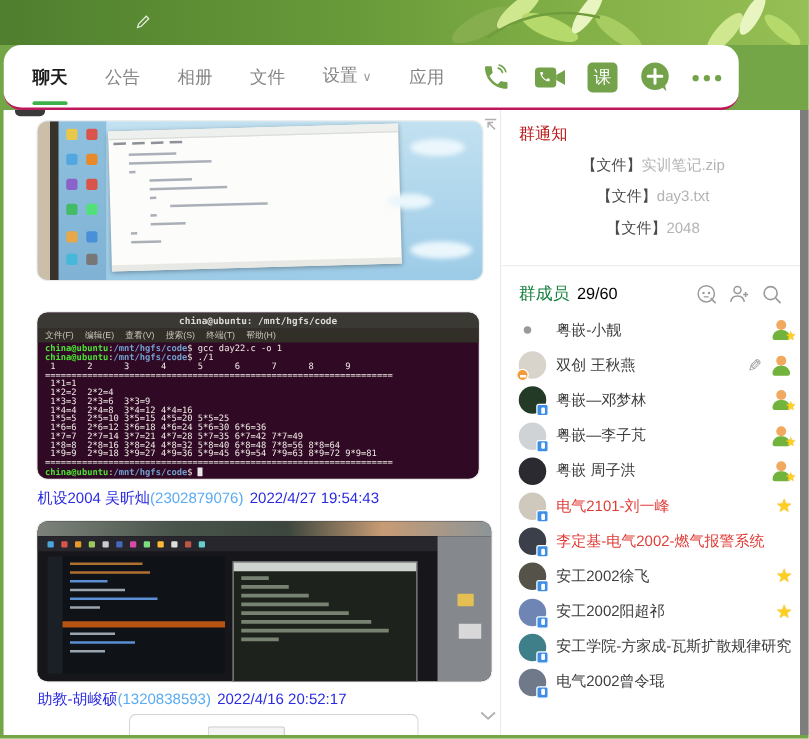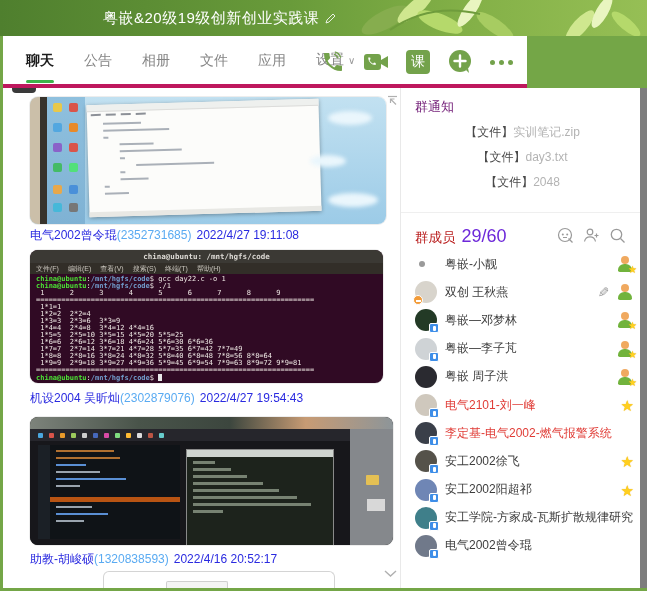--- a/index.html
+++ b/index.html
@@ -13,21 +13,21 @@
   .tb-title { position:absolute; top:9px; left:103px; color:#fff; font-size:15px; letter-spacing:0.5px; white-space:nowrap; z-index:2; }
   .tb-edit { display:inline-block; margin-left:6px; opacity:.85; vertical-align:-1px; }
   .tb-controls { position:absolute; top:0; right:8px; height:36px; display:flex; align-items:center; gap:17px; z-index:3; }
   .tb-report { color:#f2f7ea; font-size:13px; cursor:pointer; }
   .tb-btn { display:flex; align-items:center; justify-content:center; width:18px; height:18px; cursor:pointer; }
   .g-min { width:12px; height:0; border-top:2px solid #fff; }
   .g-max { width:11px; height:10px; border:2px solid #fff; }
   .g-close { color:#fff; font-size:15px; line-height:15px; }
 
   
-  .tabbar { position:absolute; top:36px; left:3px; width:524px; height:52px; background:#fff; border-bottom:4px solid #be185d; display:flex; align-items:center; }
+  .tabbar { position:absolute; top:36px; left:3px; width:588px; height:52px; background:#fff; border-bottom:2px solid #be185d; display:flex; align-items:center;border-radius:14px; }
   .tabs { display:flex; height:52px; align-items:center; padding-left:8px; }
   .tab { position:relative; padding:0 15px; font-size:14px; color:#858585; line-height:52px; cursor:pointer; white-space:nowrap; }
   .tab.active { color:#1c1c1c; font-weight:bold; }
   .tab.active::after { content:""; position:absolute; left:15px; right:15px; bottom:3px; height:3px; background:#3eb24a; border-radius:2px; }
   .tab .caret { font-size:10px; color:#9a9a9a; margin-left:4px; font-weight:normal; }
   .tab-actions { position:absolute; right:14px; top:0; height:52px; display:flex; align-items:center; gap:17px; }
   .act-icon { width:26px; height:26px; display:flex; align-items:center; justify-content:center; cursor:pointer; }
   .course-badge { width:24px; height:24px; background:#73a24b; color:#fff; border-radius:4px; font-size:14px; display:flex; align-items:center; justify-content:center; cursor:pointer; }
   .dots { display:flex; gap:4px; cursor:pointer; }
   .dots i { width:5px; height:5px; border-radius:50%; background:#73a24b; }
@@ -86,29 +86,29 @@
   .c3line { height:2px; margin:5px 0 0 6px; }
   .hl-row { position:absolute; left:0; right:0; top:52px; height:5px; background:#b85413; }
   .img3 .console3 { position:absolute; left:156px; top:20px; width:148px; height:100px; background:#1d231c; border:1px solid #8a8a8a; }
   .img3 .c3title { height:7px; background:#cfd4cf; }
   .c3row { height:3px; background:#8f9a88; margin:4px 6px 0 6px; opacity:.8; }
   .img3 .deskright { position:absolute; right:0; top:12px; width:43px; height:116px; background:#85888c; }
   .img3 .folder { position:absolute; right:14px; top:46px; width:13px; height:10px; background:#e4c054; border-radius:1px; }
   .img3 .paper { position:absolute; right:8px; top:70px; width:18px; height:12px; background:#d8d8d8; }
 
   
-  .notice-title { position:absolute; top:10px; left:14px; font-size:13px; color:#701a75; }
+  .notice-title { position:absolute; top:10px; left:14px; font-size:13px; color:#b91c1c; }
   .notice-list { position:absolute; top:32px; left:14px; right:10px;text-align:center; }
   .notice-line { font-size:12px; line-height:25px; white-space:nowrap; cursor:pointer; }
   .notice-line .pfx { color:#4a4a4a; }
   .notice-line .fname { color:#b3b3b3; }
   .sb-divider { position:absolute; top:124px; left:0; right:0; border-top:1px solid #efefef; }
   .members-header { position:absolute; top:138px; left:14px; right:4px; height:20px; }
-  .mh-title { font-size:13.5px; color:#b91c1c; }
-  .mh-count { font-size:18px; color:#6d28d9; margin-left:6px; }
+  .mh-title { font-size:13.5px; color:#15803d; }
+  .mh-count { font-size:13px; color:#000000; margin-left:6px; }
   .mh-icons { position:absolute; right:10px; top:1px; display:flex; gap:9px; }
   .mh-icons span { cursor:pointer; display:flex; }
   .member-list { position:absolute; top:162px; left:14px; right:2px; }
   .member-row { position:relative; height:28.2px; display:flex; align-items:center; cursor:pointer; }
   .m-avatar { position:relative; width:22px; height:22px; border-radius:50%; margin-right:8px; flex:none; }
   .m-avatar.tiny { width:22px; background:transparent !important; }
   .m-avatar.tiny::after { content:""; position:absolute; left:4px; top:8px; width:6px; height:6px; border-radius:50%; background:#9a9a9a; }
   .m-name { font-size:12px; color:#3d3d3d; white-space:nowrap; }
   .m-name.red { color:#e03c36; }
   .m-phone { position:absolute; right:-2px; bottom:-2px; width:10px; height:10px; background:#3e8ee8; border:1px solid #fff; border-radius:2px; }
@@ -134,34 +134,34 @@
       <ellipse cx="85" cy="8" rx="22" ry="7" fill="#cfe78f" transform="rotate(-40 85 8)"></ellipse>
       <ellipse cx="110" cy="22" rx="24" ry="8" fill="#b5d96b" transform="rotate(22 110 22)"></ellipse>
       <ellipse cx="140" cy="10" rx="20" ry="6" fill="#e9f5c0" transform="rotate(-55 140 10)"></ellipse>
       <ellipse cx="165" cy="26" rx="22" ry="7" fill="#a7cc61" transform="rotate(35 165 26)"></ellipse>
       <ellipse cx="250" cy="26" rx="20" ry="7" fill="#cfe78f" transform="rotate(-48 250 26)"></ellipse>
       <ellipse cx="272" cy="12" rx="18" ry="6" fill="#e9f5c0" transform="rotate(-60 272 12)"></ellipse>
       <ellipse cx="296" cy="24" rx="18" ry="6" fill="#b5d96b" transform="rotate(40 296 24)"></ellipse>
       <path d="M60 30 Q100 2 150 14" stroke="#6f9c3c" stroke-width="2" fill="none"></path>
     </svg>
     <div class="tb-title">
-      <span>粤嵌&amp;20级19级创新创业实践课</span><span class="tb-edit"><svg width="11" height="11" viewBox="0 0 11 11">
+      <span class="tb-edit"><svg width="11" height="11" viewBox="0 0 11 11">
             <path d="M1 10l1-3 6-6 2 2-6 6-3 1z" fill="none" stroke="#fff" stroke-width="1"></path>
           </svg></span>
     </div>
   </div>
 
   <div class="tabbar">
     <div class="tabs">
         <div class="tab active">聊天</div>
         <div class="tab">公告</div>
         <div class="tab">相册</div>
         <div class="tab">文件</div>
+        <div class="tab">设置<span class="caret">∨</span></div>
         <div class="tab">应用</div>
-        <div class="tab">设置<span class="caret">∨</span></div>
       </div>
     <div class="tab-actions">
       <span class="act-icon">
         <svg width="24" height="24" viewBox="0 0 24 24">
             <path d="M6.6 10.8c1.4 2.8 3.8 5.1 6.6 6.6l2.2-2.2c.3-.3.7-.4 1-.2 1.1.4 2.3.6 3.6.6.6 0 1 .4 1 1V20c0 .6-.4 1-1 1-9.4 0-17-7.6-17-17 0-.6.4-1 1-1h3.5c.6 0 1 .4 1 1 0 1.2.2 2.5.6 3.6.1.3 0 .7-.3 1l-2.2 2.2z" fill="#73a24b"></path>
             <path d="M15.5 4.5c2 .6 3.6 2.2 4.2 4.2M16.5 1.5c3.1.9 5.5 3.3 6.4 6.4" fill="none" stroke="#73a24b" stroke-width="1.6" stroke-linecap="round" transform="scale(0.82) translate(1,1)"></path>
           </svg>
       </span>
       <span class="act-icon">
         <svg width="26" height="20" viewBox="0 0 26 20">
@@ -227,23 +227,20 @@
           <div class="code-bar" style="width:28px;margin-left:32px"></div>
           <div class="code-bar" style="width:5px;margin-left:16px"></div>
           <div class="code-bar" style="width:24px;margin-left:16px"></div>
           <div class="ed-status"></div>
         </div>
         <div class="cloud" style="right:14px;top:14px;width:44px;height:14px"></div>
         <div class="cloud" style="right:40px;top:58px;width:36px;height:12px"></div>
         <div class="cloud" style="right:8px;top:96px;width:50px;height:14px"></div>
       </div>
 
-      <div class="msg-header" style="top:139px">
-        <span class="sn">电气2002曾令琨</span><span class="sq">2352731685</span><span class="st">2022/4/27 19:11:08</span>
-      </div>
 
       <div class="msg-img img2">
         <div class="term-title">china@ubuntu: /mnt/hgfs/code</div>
         <div class="term-menu">
             <span>文件(F)</span>
             <span>编辑(E)</span>
             <span>查看(V)</span>
             <span>搜索(S)</span>
             <span>终端(T)</span>
             <span>帮助(H)</span>

